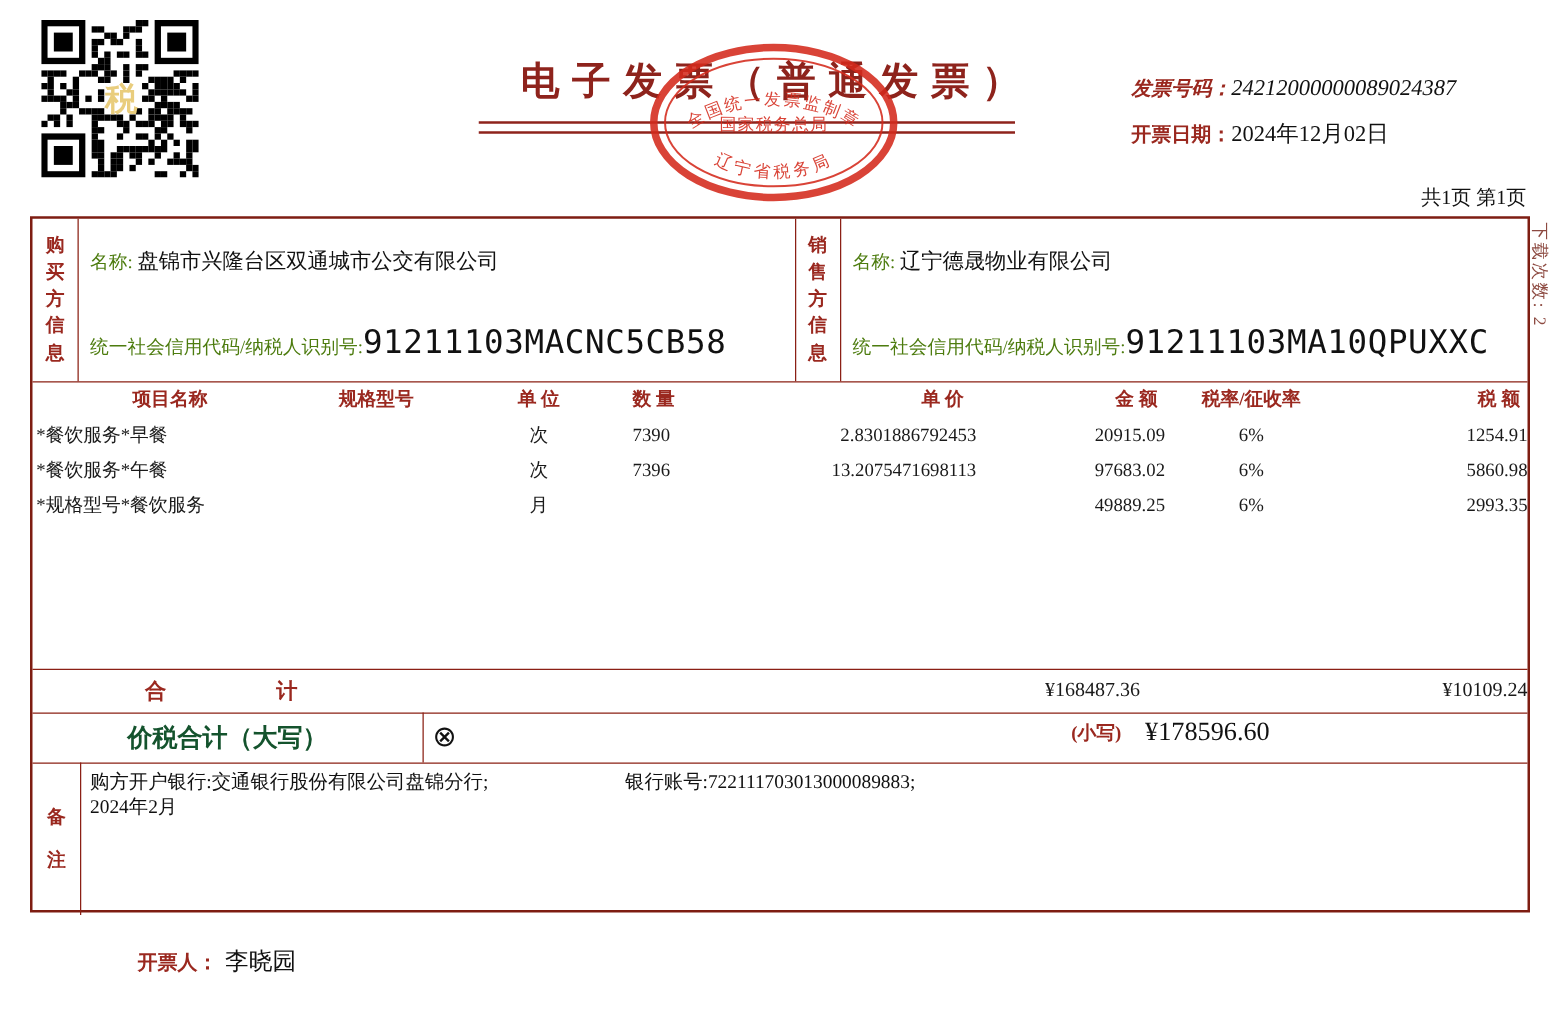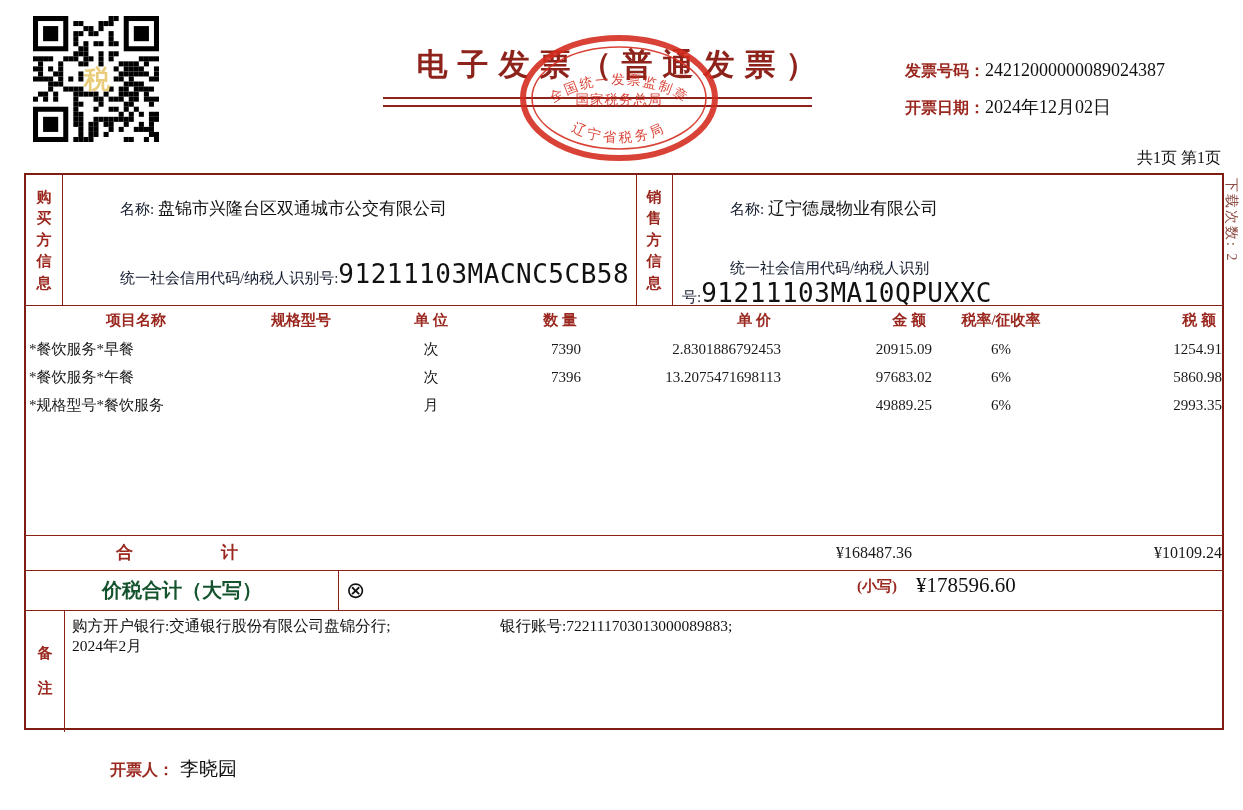--- a/index.html
+++ b/index.html
@@ -11,28 +11,28 @@
   .qr-char { position:absolute; left:84px; top:62px; font-size:26px; color:#e9cd7d; font-weight:bold; z-index:3; }
   .title { position:absolute; left:0; top:44px; width:1243px; text-align:center;
            font-size:31px; font-weight:bold; letter-spacing:10px; color:#8e231c; z-index:1; }
   .dlines { position:absolute; left:383px; top:97px; width:429px; height:10px;
             border-top:2px solid #8e231c; border-bottom:2px solid #8e231c; z-index:1; }
   .stamp { position:absolute; left:518px; top:33px; width:202px; height:130px; z-index:2; opacity:.88; }
   .stamp text, .stamp textPath { font-family:"Liberation Serif",serif; fill:#d42a1c; }
   .meta { position:absolute; left:905px; font-size:16px; white-space:nowrap; }
   .meta .lab { color:#9a281f; font-weight:bold; }
   .meta .val { font-size:18px; color:#111; }
-  .meta1 { top:60px; } .meta2 { top:95px; }
+  .meta1 { top:60px;font-style:italic; } .meta2 { top:95px; }
   .pageinfo { position:absolute; right:22px; top:148px; font-size:16px; color:#111; }
   .dlcount { position:absolute; left:1240px; top:178px; width:132px; font-size:14px; color:#8d4a41;
              transform:rotate(90deg); transform-origin:top left; letter-spacing:2px; white-space:nowrap; }
 
   
   .tbl { position:absolute; left:24px; top:173px; width:1200px; height:557px; border:2px solid #7e1d12; }
-  .maroon { color:#0f172a;margin-left:48px; }
+  .maroon { color:#4d7c0f; }
   .vline { position:absolute; top:0; width:0; border-left:1.5px solid #8b2015; }
   .hline { position:absolute; left:0; width:100%; height:0; border-top:1.5px solid #8b2015; }
 
   
   .parties { position:absolute; left:0; top:0; width:1200px; height:130px; }
   .vlabel { position:absolute; top:0; height:130px; display:flex; flex-direction:column;
             align-items:center; justify-content:space-evenly; padding:8px 0;
             font-size:15px; font-weight:bold; color:#9a281f; }
   .vlabel span { line-height:1; }
   .party-name { position:absolute; top:22px; font-size:15px; }
@@ -40,21 +40,21 @@
   .party-code { position:absolute; top:84px; font-size:15px; }
   .party-code .pv { font-family:"DejaVu Sans Mono","Liberation Mono",monospace; font-size:26px; color:#111; letter-spacing:.5px; }
 
   
   .items { position:absolute; left:0; top:130px; width:1200px; height:230px; }
   .irow { display:flex; width:1200px; font-size:15px; line-height:28px; }
   .ihead { font-weight:bold; color:#9a281f; line-height:30px; }
   .c-name { width:220px; text-align:left; padding-left:3px; }
   .c-spec { width:110px; text-align:center; }
   .c-unit { width:150px; text-align:center; }
-  .c-qty  { width:120px; text-align:center; }
+  .c-qty  { width:120px; text-align:left; }
   .c-price{ width:155px; text-align:right; }
   .c-amt  { width:155px; text-align:right; padding-right:4px; }
   .c-rate { width:130px; text-align:center; }
   .c-tax  { width:160px; text-align:right; padding-right:4px; }
   .ihead .c-name { text-align:center; padding-left:0; }
   .ihead .c-qty { padding-right:12px; } .ihead .c-price { padding-right:10px; }
   .ihead .c-amt { padding-right:10px; } .ihead .c-tax { padding-right:10px; }
 
   
   .sumrow { position:absolute; left:0; top:360px; width:1200px; height:35px; display:flex; align-items:center; }

